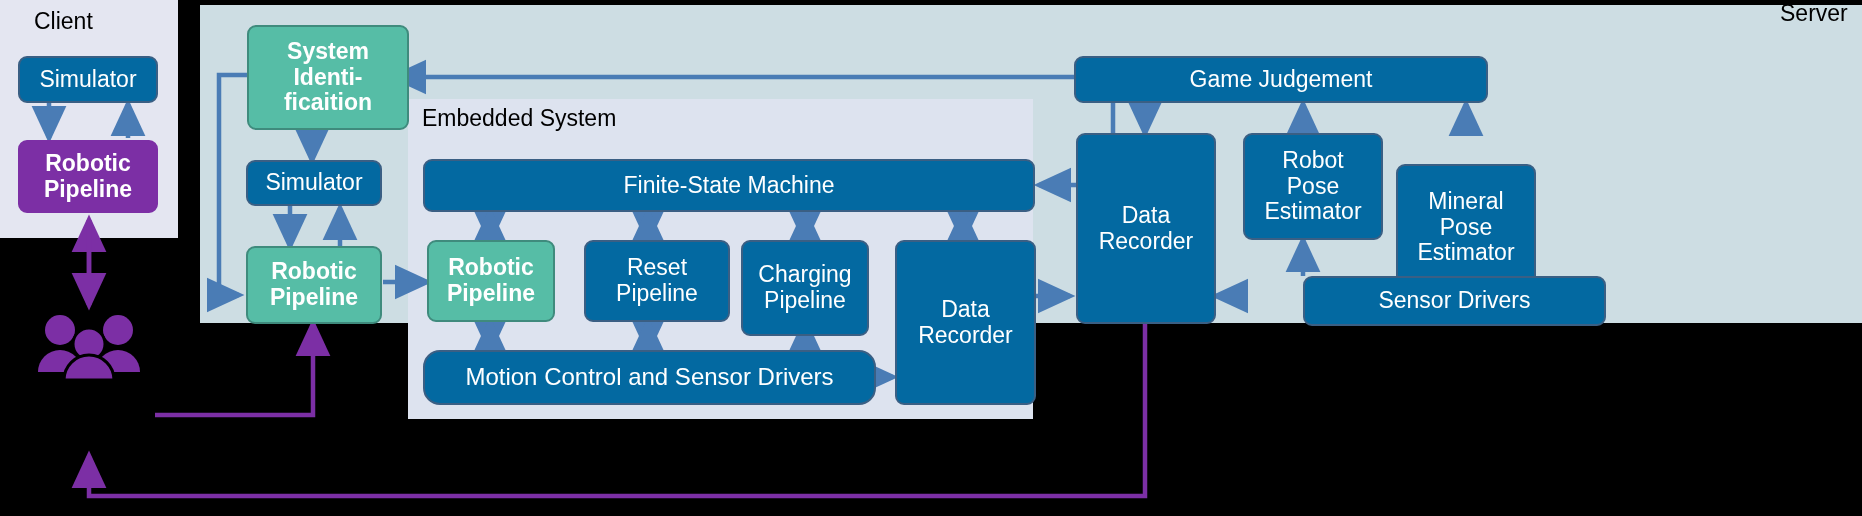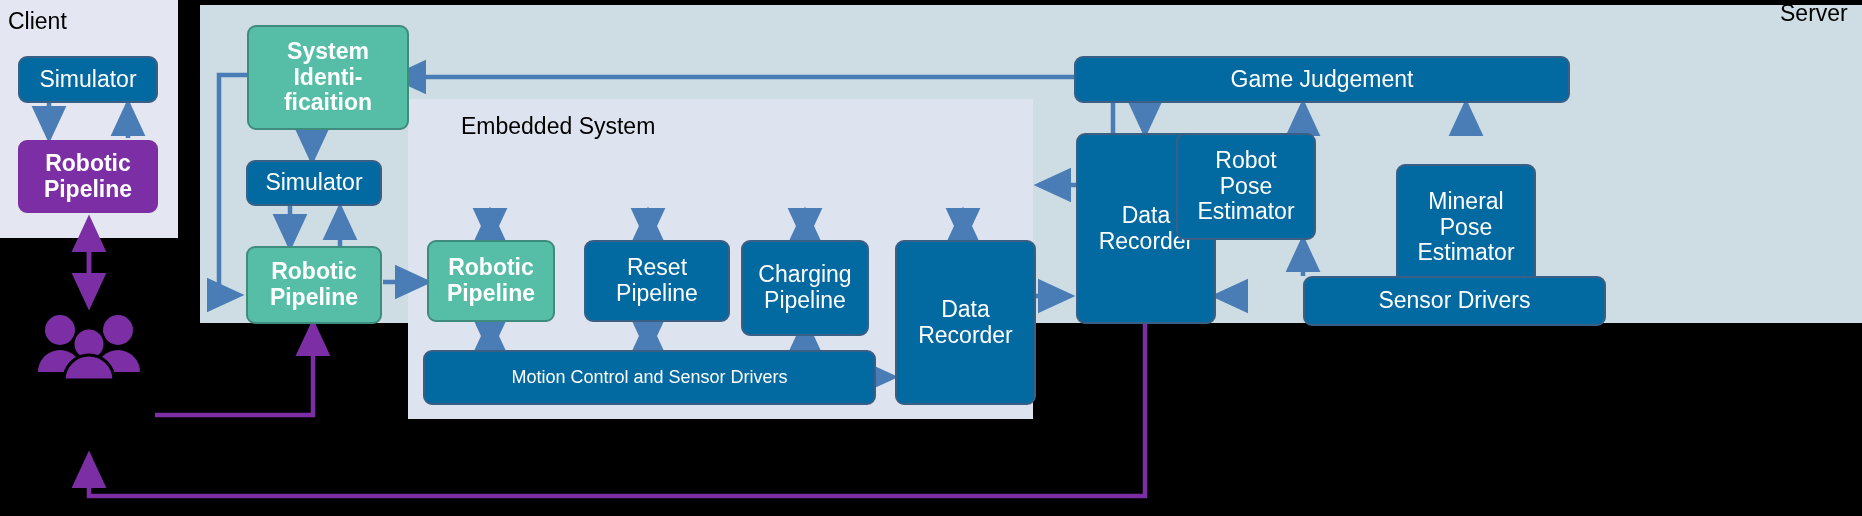--- a/index.html
+++ b/index.html
@@ -7,36 +7,36 @@
         font-family:"Liberation Sans","DejaVu Sans",sans-serif;}
   .panel{position:absolute;}
   .zone-label{position:absolute;color:#000;font-size:23px;white-space:nowrap;}
   .node{position:absolute;box-sizing:border-box;border-radius:9px;display:flex;
         align-items:center;justify-content:center;text-align:center;color:#fff;
         line-height:1.12;white-space:pre-line;}
   .blue{background:#0369a1;border:2.5px solid #3a5f84;}
   .teal{background:#56bda6;border:2.5px solid #3f8b7d;}
   .purple{background:#7c2fa5;border:2.5px solid #7c2fa5;}
   svg.wires{position:absolute;left:0;top:0;width:1862px;height:516px;overflow:visible;}
-  .fs22{font-size:18px;}
+  .fs22{font-size:24px;border-radius:17px;}
   .fs23{font-size:23px;}
 </style>
 </head>
 <body>
 
 <div id="root">
 
   <div class="panel" style="left:0px;top:0px;width:178px;height:238px;background:#e4e6f1;"></div>
-  <div class="zone-label" style="left:8px;top:8px;">Client</div>
+  <div class="zone-label" style="left:34px;top:8px;">Client</div>
 
   <div class="panel" style="left:200px;top:5px;width:1662px;height:318px;background:#cddde3;"></div>
   <div class="zone-label" style="left:1780px;top:0;">Server</div>
 
   <div class="panel" style="left:408px;top:99px;width:625px;height:320px;background:#dde3ef;"></div>
-  <div class="zone-label" style="left:422px;top:113px;margin-left:39px;">Embedded System</div>
+  <div class="zone-label" style="left:422px;top:105px;">Embedded System</div>
 
   <svg class="wires">
     <defs>
       <marker id="ab" markerWidth="9" markerHeight="9" refX="7.2" refY="4.5" orient="auto">
         <path d="M0,0.6 L8.4,4.5 L0,8.4 z" fill="#4a7cb5"></path>
       </marker>
       <marker id="ap" markerWidth="9" markerHeight="9" refX="7.2" refY="4.5" orient="auto">
         <path d="M0,0.6 L8.4,4.5 L0,8.4 z" fill="#7c2fa5"></path>
       </marker>
     </defs>
@@ -122,31 +122,32 @@
     </svg>
   </div>
 
   <div class="node teal fs23" style="left:247px;top:25px;width:162px;height:105px;font-weight:bold;">System
 Identi-
 ficaition</div>
   <div class="node blue fs23" style="left:246px;top:160px;width:136px;height:46px;">Simulator</div>
   <div class="node teal fs23" style="left:246px;top:246px;width:136px;height:78px;font-weight:bold;">Robotic
 Pipeline</div>
 
-  <div class="node blue fs23" style="left:1074px;top:56px;width:496px;height:47px;">Game Judgement</div>
+  <div class="node blue fs23" style="left:1074px;top:56px;width:414px;height:47px;">Game Judgement</div>
   <div class="node blue fs23" style="left:1076px;top:133px;width:140px;height:191px;">Data
 Recorder</div>
-  <div class="node blue fs23" style="left:1176px;top:133px;width:140px;height:107px;">Robot
+  <div class="node blue fs23" style="left:1243px;top:133px;width:140px;height:107px;">Robot
 Pose
 Estimator</div>
   <div class="node blue fs23" style="left:1396px;top:133px;width:140px;height:127px;margin-top:31px;">Mineral
 Pose
 Estimator</div>
   <div class="node blue fs23" style="left:1303px;top:276px;width:303px;height:50px;">Sensor Drivers</div>
 
+  <div class="node blue fs23" style="left:423px;top:159px;width:612px;height:53px;">Finite-State Machine</div>
   <div class="node teal fs23" style="left:427px;top:240px;width:128px;height:82px;font-weight:bold;">Robotic
 Pipeline</div>
   <div class="node blue fs23" style="left:584px;top:240px;width:146px;height:82px;">Reset
 Pipeline</div>
   <div class="node blue fs23" style="left:741px;top:240px;width:128px;height:96px;">Charging
 Pipeline</div>
   <div class="node blue fs23" style="left:895px;top:240px;width:141px;height:165px;">Data
 Recorder</div>
   <div class="node blue fs22" style="left:423px;top:350px;width:453px;height:55px;">Motion Control and Sensor Drivers</div>
 

